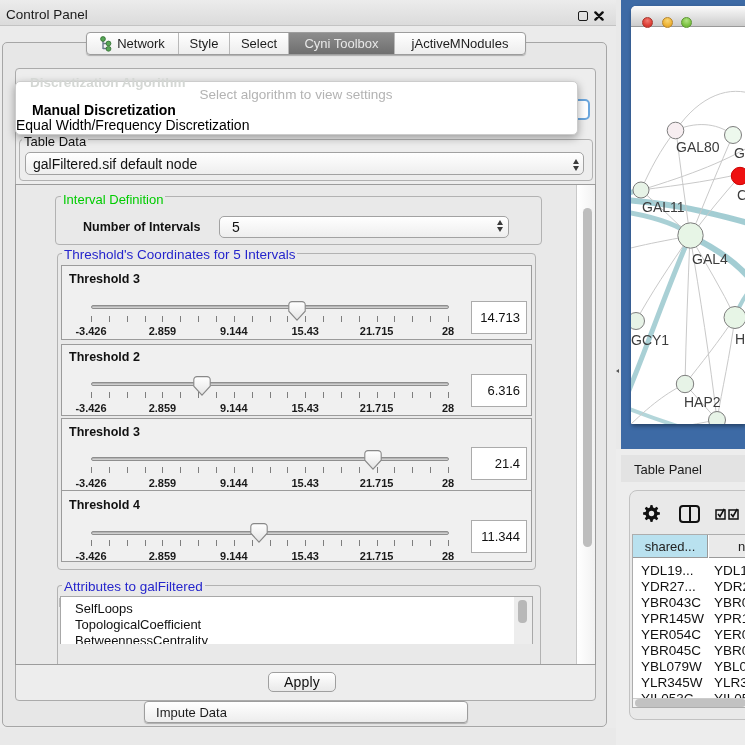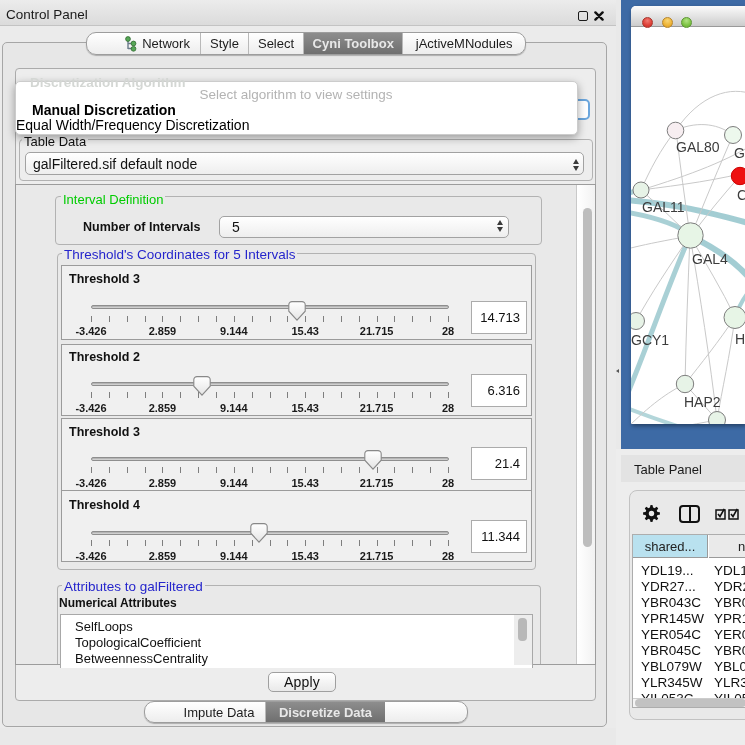--- a/index.html
+++ b/index.html
@@ -1,24 +1,24 @@
 <!DOCTYPE html>
 <html><head>
 <meta charset="utf-8">
 <style>
 * { margin:0; padding:0; box-sizing:border-box; }
 html,body { width:745px; height:745px; overflow:hidden; }
 body { font-family:"Liberation Sans", sans-serif; background:#e9e9e9; position:relative; }
 .abs { position:absolute; }
 .bold { font-weight:bold; }
 
-.segbar { position:absolute; display:flex; background:linear-gradient(#ffffff,#ededed); border:1px solid #9d9d9d; border-radius:10px; box-shadow:0 1px 1px rgba(0,0,0,0.25); overflow:hidden;padding-left:28px; }
+.segbar { position:absolute; display:flex; background:linear-gradient(#ffffff,#ededed); border:1px solid #9d9d9d; border-radius:4px; box-shadow:0 1px 1px rgba(0,0,0,0.25); overflow:hidden; }
 .seg { display:flex; align-items:center; justify-content:center; font-size:13px; color:#1c1c1c; border-right:1px solid #b9b9b9; }
 .seg:last-child { border-right:none; }
-.seg.sel { background:linear-gradient(#8d8d8d,#6f6f6f); color:#e8e8e8;font-weight:bold; }
+.seg.sel { background:linear-gradient(#8d8d8d,#6f6f6f); color:#e8e8e8; }
 
 .group { position:absolute; border:1px solid #b2b2b2; border-radius:4px; }
 
 .combo { position:absolute; background:linear-gradient(#ffffff,#eeeeee); border:1px solid #a2a2a2; border-radius:5px; font-size:14px; color:#111; display:flex; align-items:center; }
 .spin { position:absolute; width:9px; }
 .spin .up { width:0;height:0;border-left:3.5px solid transparent;border-right:3.5px solid transparent;border-bottom:5px solid #3a3a3a; margin-bottom:2px;}
 .spin .dn { width:0;height:0;border-left:3.5px solid transparent;border-right:3.5px solid transparent;border-top:5px solid #3a3a3a;}
 
 .tpanel { position:absolute; left:61px; width:471px; background:#f0f0f0; border:1px solid #9b9b9b; }
 .tpanel .tlabel { position:absolute; left:7px; font-size:12.5px; font-weight:bold; color:#111; }
@@ -249,31 +249,30 @@
         </defs>
      <path d="M4.2 0.6 H13.8 A3.2 3.2 0 0 1 17.2 3.8 V10.2 L9 19.2 L0.8 10.2 V3.8 A3.2 3.2 0 0 1 4.2 0.6 Z" fill="url(#thg4)" stroke="#888888" stroke-width="1.1"></path>
    </svg>
    <div class="vfield" style="top:29px;">11.344</div>
   </div>
   </div>
 
 <div class="group" style="left:57px;top:585px;width:484px;height:79px;border-bottom:none;border-radius:4px 4px 0 0;"></div>
 <div class="abs" style="left:62px;top:579px;font-size:13.5px;color:#2525cc;background:#e9e9e9;padding:0 2px;">Attributes to galFiltered</div>
 <div class="abs bold" style="left:59px;top:596px;font-size:12px;color:#111;">Numerical Attributes</div>
-<div class="abs" style="left:60px;top:614px;width:473px;height:54px;background:#ffffff;border:1px solid #a8a8a8;border-bottom:none;overflow:hidden;">
+<div class="abs" style="left:60px;top:596px;width:473px;height:48px;background:#ffffff;border:1px solid #a8a8a8;border-bottom:none;overflow:hidden;">
   <div style="font-size:13px;color:#111;padding-left:14px;padding-top:4px;line-height:16px;">SelfLoops<br>TopologicalCoefficient<br>BetweennessCentrality</div>
   <div style="position:absolute;right:0;top:0;width:18px;height:50px;background:#ededed;"></div>
   <div style="position:absolute;right:5px;top:3px;width:9px;height:23px;background:#b8b8b8;border-radius:4px;"></div>
 </div>
 
 <div class="abs" style="left:268px;top:672px;width:68px;height:20px;background:linear-gradient(#ffffff,#e9e9e9);border:1px solid #9f9f9f;border-radius:5px;font-size:14px;letter-spacing:0.2px;color:#111;text-align:center;line-height:18px;">Apply</div>
 
 <div class="segbar" style="left:144px;top:701px;width:324px;height:22px;">
   <div class="seg" style="width:93px;">Impute Data</div>
-  <div class="seg sel" style="width:119px;">Discretize Data</div>
 </div>
 
 <div class="abs" style="left:570px;top:99px;width:20px;height:21px;background:#fff;border:2.5px solid #6ba6dd;border-radius:5px;"></div>
 <div class="abs" style="left:15px;top:81px;width:563px;height:54px;background:#ffffff;border:1px solid #cccccc;border-radius:5px;box-shadow:0 3px 9px rgba(0,0,0,0.35);"></div>
 <div class="abs bold" style="left:30px;top:75px;font-size:13.5px;color:#d4d7d4;">Discretization Algorithm</div>
 <div class="abs" style="left:0;top:87px;width:592px;text-align:center;font-size:13.5px;color:#b3b3b3;">Select algorithm to view settings</div>
 <div class="abs bold" style="left:16px;top:102px;font-size:14px;color:#000;margin-left:16px;">Manual Discretization</div>
 <div class="abs" style="left:16px;top:117px;font-size:14px;color:#000;">Equal Width/Frequency Discretization</div>
 
 <div class="abs" style="left:615.5px;top:369px;width:0;height:0;border-top:2.5px solid transparent;border-bottom:2.5px solid transparent;border-right:3.5px solid #555;"></div>

